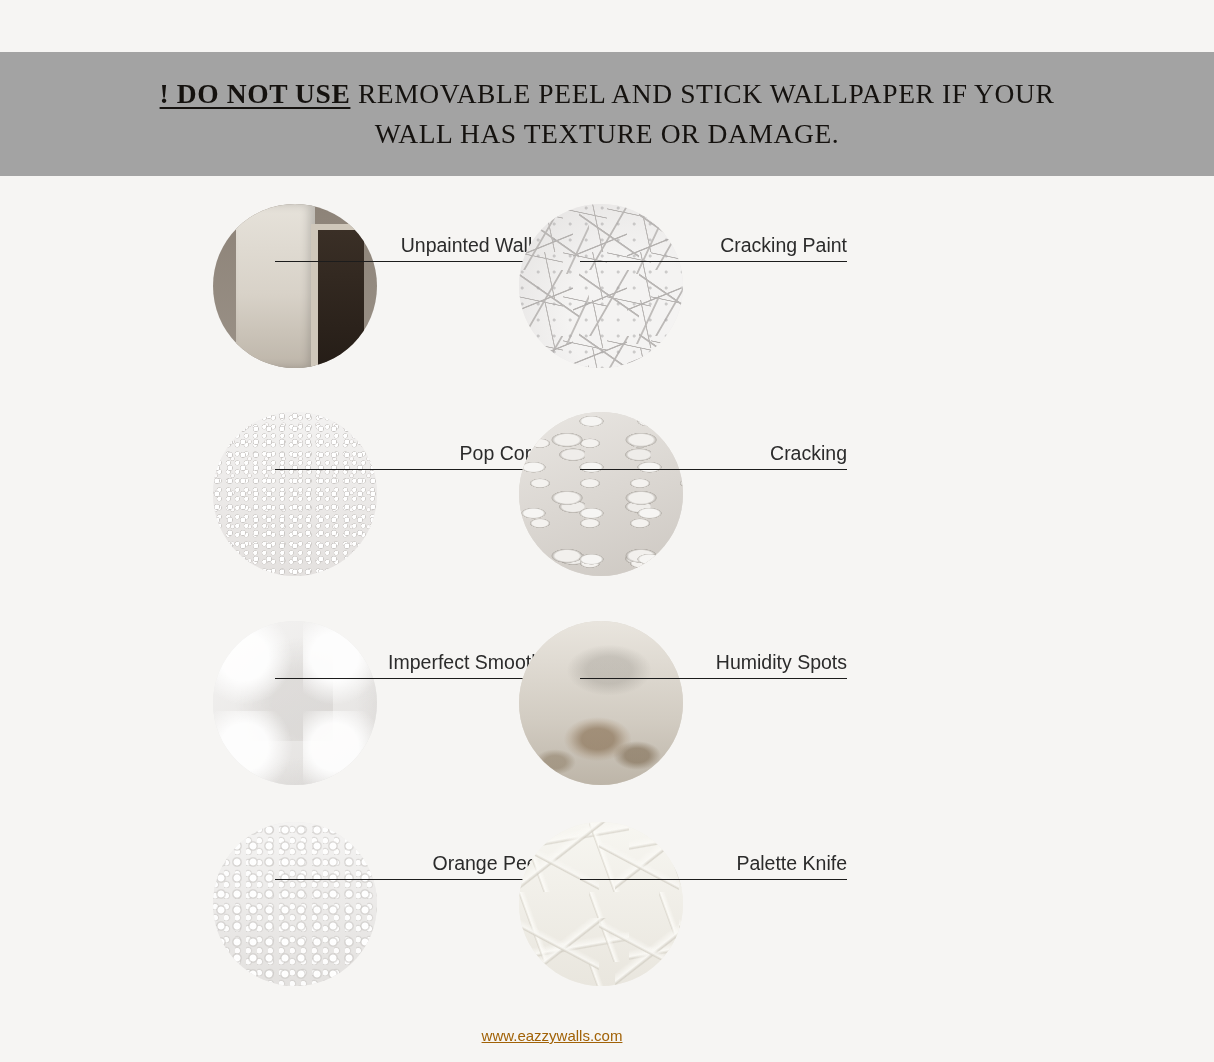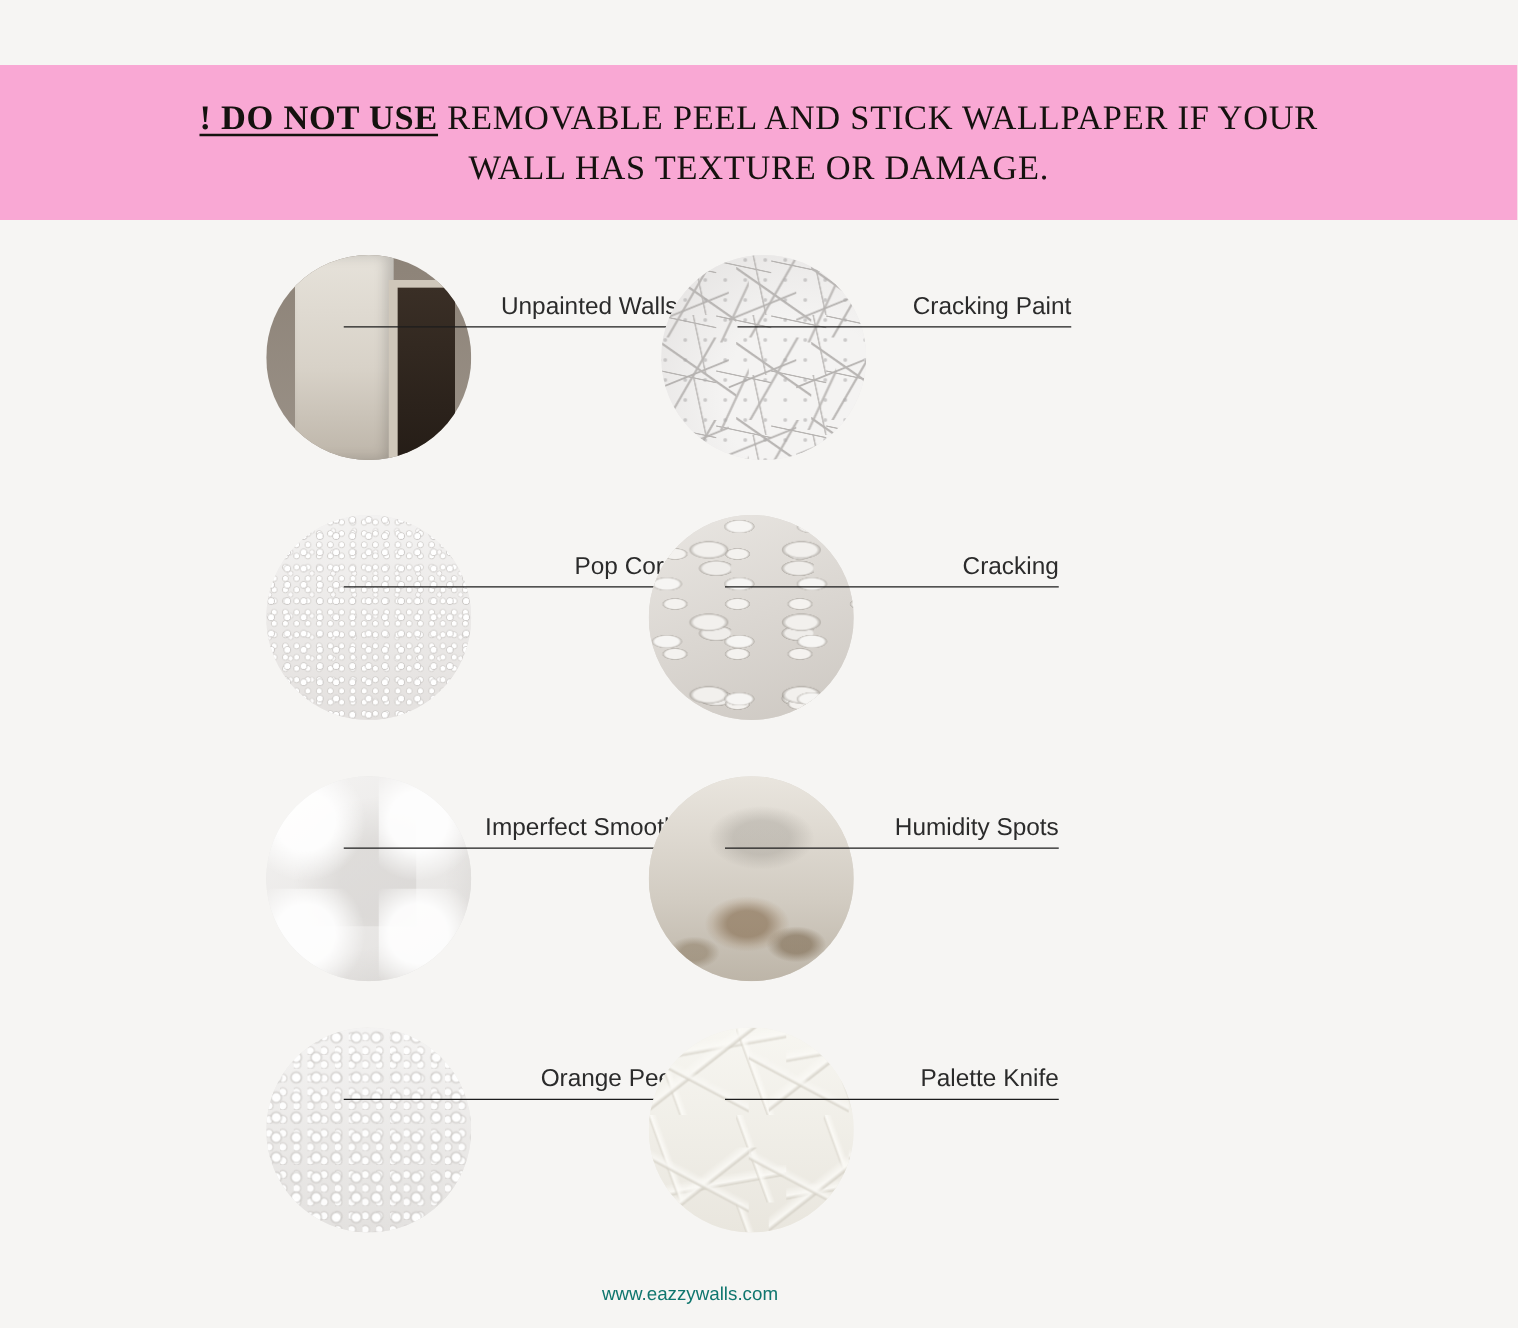--- a/index.html
+++ b/index.html
@@ -15,21 +15,21 @@
     position: relative;
   }
 
   
   .banner {
     position: absolute;
     left: 0;
     top: 52px;
     width: 1214px;
     height: 124px;
-    background: #f9a8d4;
+    background: #a3a3a3;
     display: flex;
     align-items: center;
     justify-content: center;
   }
   .banner-text {
     font-family: "Liberation Serif", serif;
     font-size: 27.5px;
     letter-spacing: 0.6px;
     color: #15120f;
     text-align: center;
@@ -197,21 +197,22 @@
   }
 
   
   .footer {
     position: absolute;
     left: 0;
     bottom: 18px;
     width: 1104px;
     text-align: center;
     font-size: 15px;
-    color: #0f766e;
+    color: #a16207;
+    text-decoration: underline;
   }
 </style>
 </head>
 <body>
 
 <div class="banner">
   <div class="banner-text">
     <span class="warn">! DO NOT USE</span><span> REMOVABLE PEEL AND STICK WALLPAPER IF YOUR WALL HAS TEXTURE OR DAMAGE.</span>
   </div>
 </div>
@@ -219,21 +220,21 @@
 <div class="grid">
     <div class="cell left" style="left: 0px; top: 0px;">
       <div class="circle">
         <div class="tex tex-unpainted"></div>
       </div>
       <div class="label-wrap">
         <span class="label">Unpainted Walls</span>
         <span class="rule"></span>
       </div>
     </div>
-    <div class="cell right" style="left: 10px; top: 0px;">
+    <div class="cell right" style="left: 0px; top: 0px;">
       <div class="circle">
         <div class="tex tex-crack"></div>
       </div>
       <div class="label-wrap">
         <span class="label">Cracking Paint</span>
         <span class="rule"></span>
       </div>
     </div>
     <div class="cell left" style="left: 0px; top: 208px;">
       <div class="circle">

